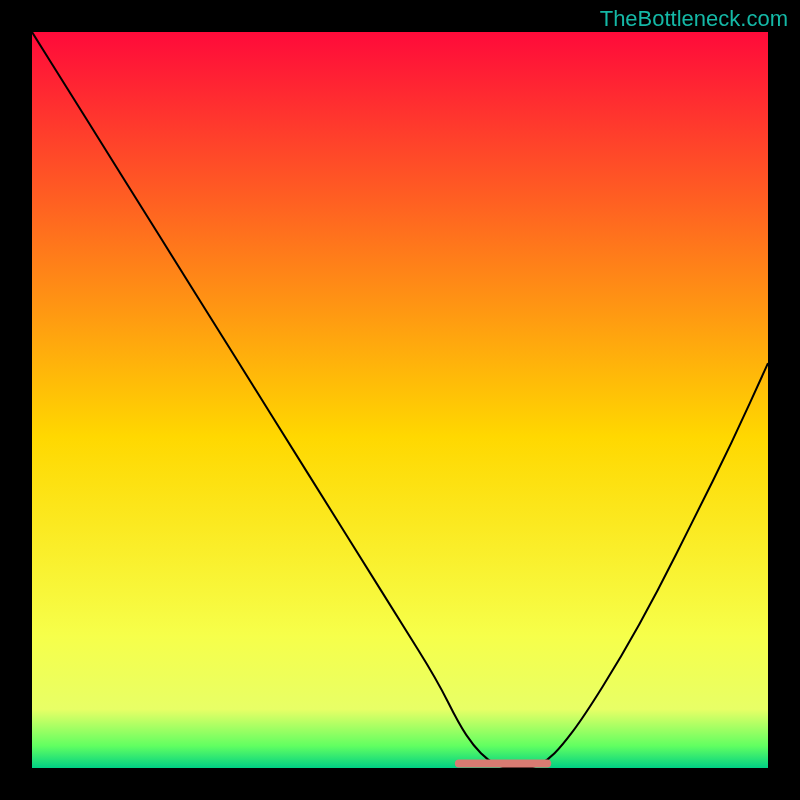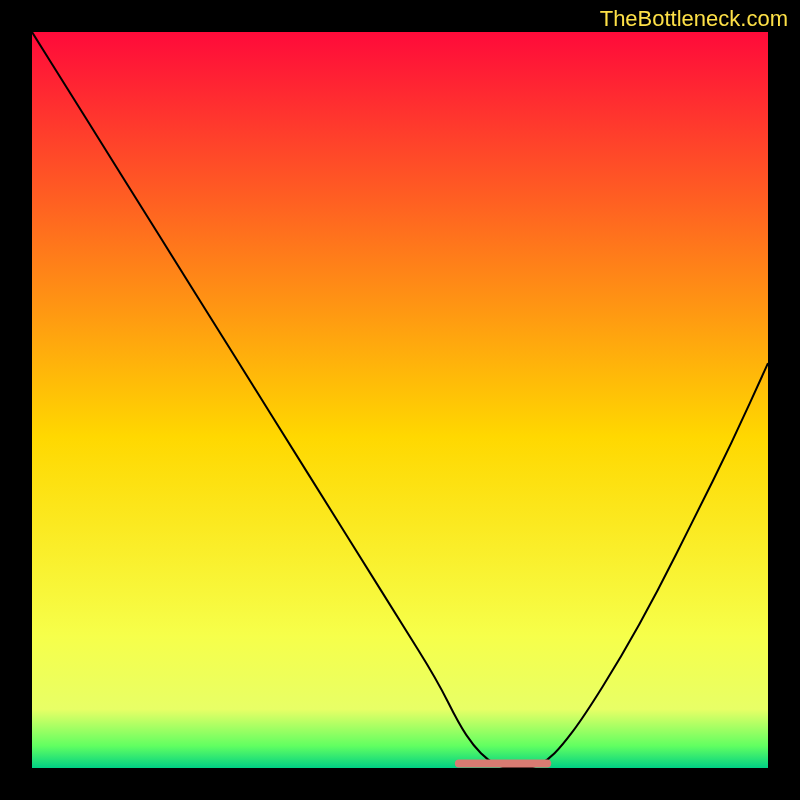--- a/index.html
+++ b/index.html
@@ -8,21 +8,21 @@
     width: 800px;
     height: 800px;
     background: #000;
     position: relative;
     font-family: Arial, Helvetica, sans-serif;
   }
   .watermark {
     position: absolute;
     top: 6px;
     right: 12px;
-    color: #fde047;
+    color: #14b8a6;
     font-size: 22px;
     z-index: 10;
   }
   .plot-area {
     position: absolute;
     left: 32px;
     top: 32px;
     width: 736px;
     height: 736px;
     overflow: hidden;

